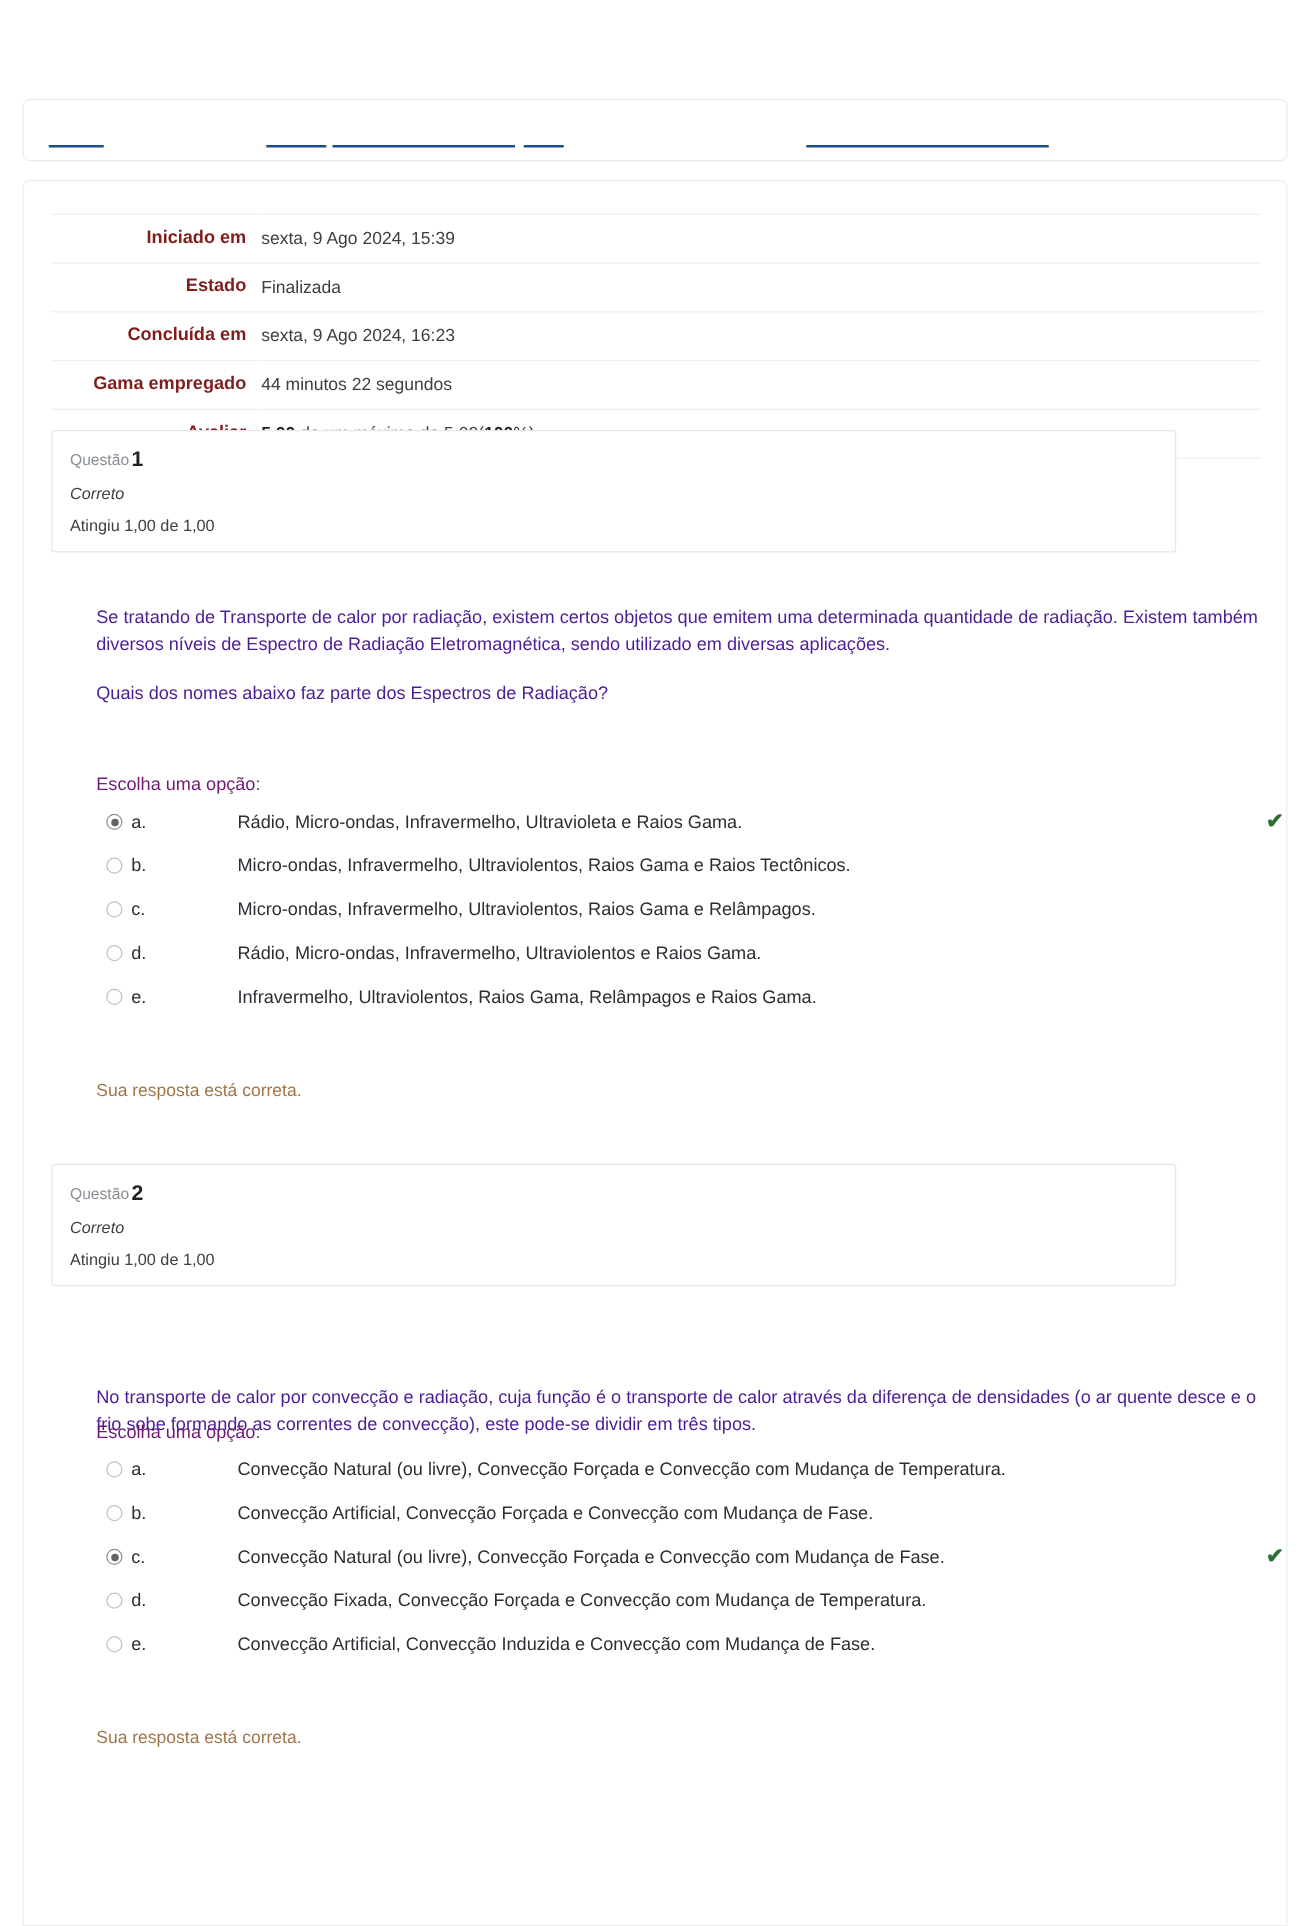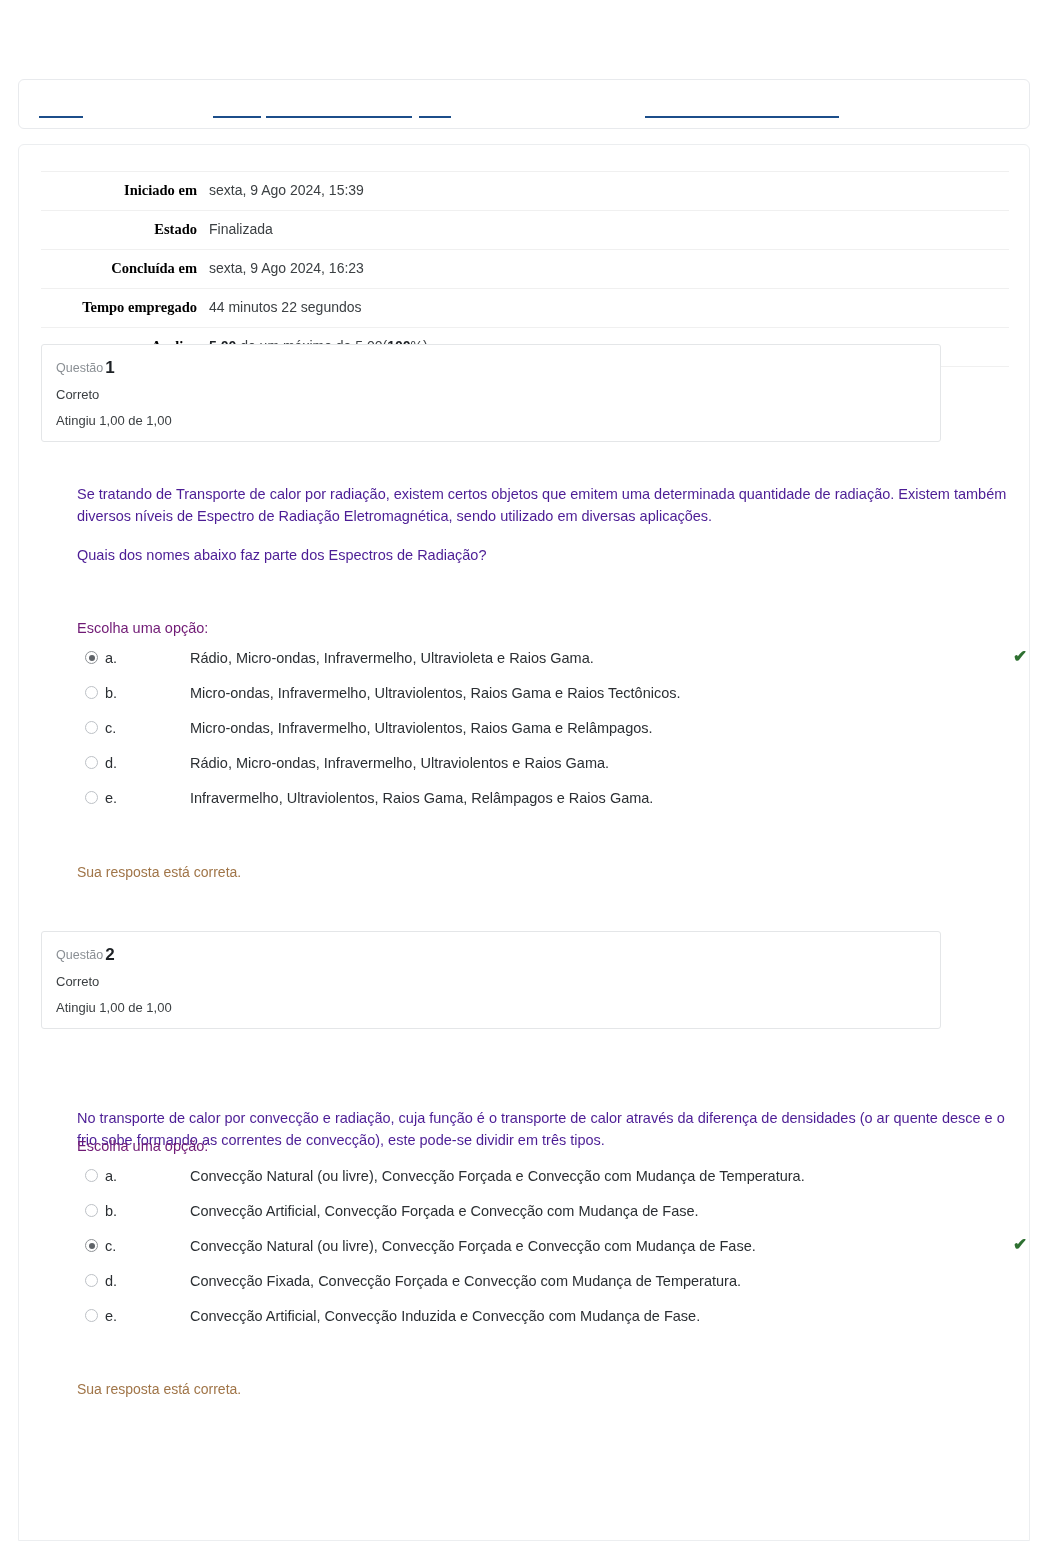--- a/index.html
+++ b/index.html
@@ -66,23 +66,22 @@
   }
   .summary tr { border-top: 1px solid #f0f0f0; }
   .summary tr:last-child { border-bottom: 1px solid #f0f0f0; }
   .summary th {
     width: 168px;
     text-align: right;
     vertical-align: top;
     padding: 7px 12px 7px 0;
     font-size: 14.5px;
     font-weight: bold;
-    color: #000000;
+    color: #7f1d1d;
     line-height: 1.65;
-    font-family: Liberation Serif, serif;
   }
   .summary td {
     text-align: left;
     vertical-align: top;
     padding: 7px 0 7px 0;
     font-size: 14px;
     font-weight: normal;
     color: #3c4043;
     line-height: 1.65;
   }
@@ -109,20 +108,21 @@
     color: #1d2125;
     font-weight: bold;
     margin-left: 2px;
     vertical-align: -1px;
   }
   .qbox .qstate {
     font-size: 13px;
     color: #3c4043;
     margin-bottom: 10px;
     line-height: 1.2;
+    font-style: italic;
   }
   .qbox .qgrade {
     font-size: 13px;
     color: #3c4043;
     line-height: 1.2;
   }
 
   
   .qbody { position: absolute; left: 58px; width: 930px; }
   .qtext p {
@@ -227,21 +227,21 @@
         </tr>
         <tr>
           <th>Estado</th>
           <td>Finalizada</td>
         </tr>
         <tr>
           <th>Concluída em</th>
           <td>sexta, 9 Ago 2024, 16:23</td>
         </tr>
         <tr>
-          <th>Tempo empregado</th>
+          <th>Gama empregado</th>
           <td>44 minutos 22 segundos</td>
         </tr>
         <tr>
           <th>Avaliar</th>
           <td><b>5,00</b><span> de um máximo de 5,00(</span><b>100</b><span>%)</span></td>
         </tr>
       </tbody>
     </table>
 
     <div class="qbox" style="top:199px;">

